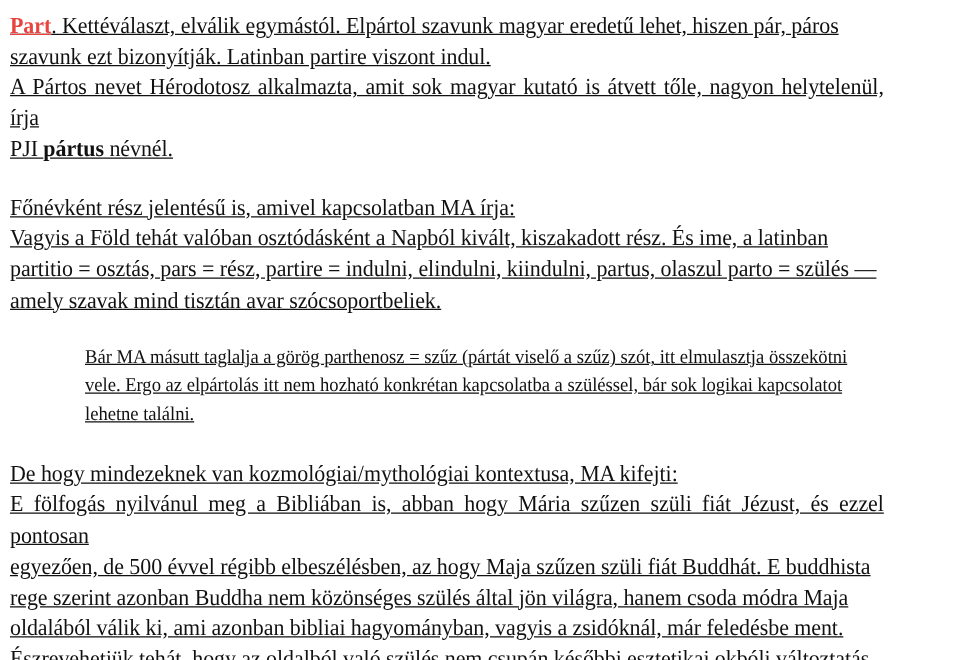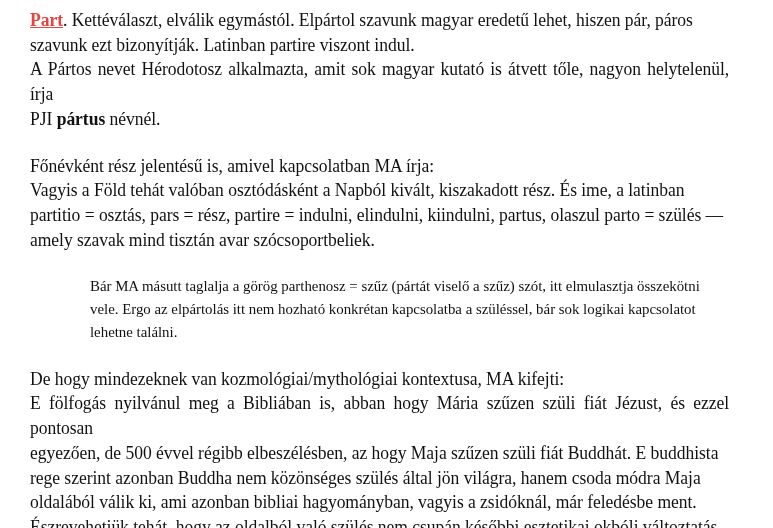--- a/index.html
+++ b/index.html
@@ -13,21 +13,22 @@
     overflow: hidden;
     font-family: "Liberation Serif", "DejaVu Serif", serif;
     color: #111111;
     -webkit-font-smoothing: antialiased;
   }
   .page {
     position: relative;
     width: 773px;
     height: 396px;
     box-sizing: border-box;
-    padding: 8px 21px 0 30px;
+    padding: 8px 21px 0 8px;
+    text-decoration: underline;
   }
   .para {
     font-size: 18.4px;
     line-height: 24.7px;
     text-align: justify;
     text-justify: inter-word;
     margin: 0;
     transform: scaleX(0.955);
     transform-origin: left top;
     width: 732px;

